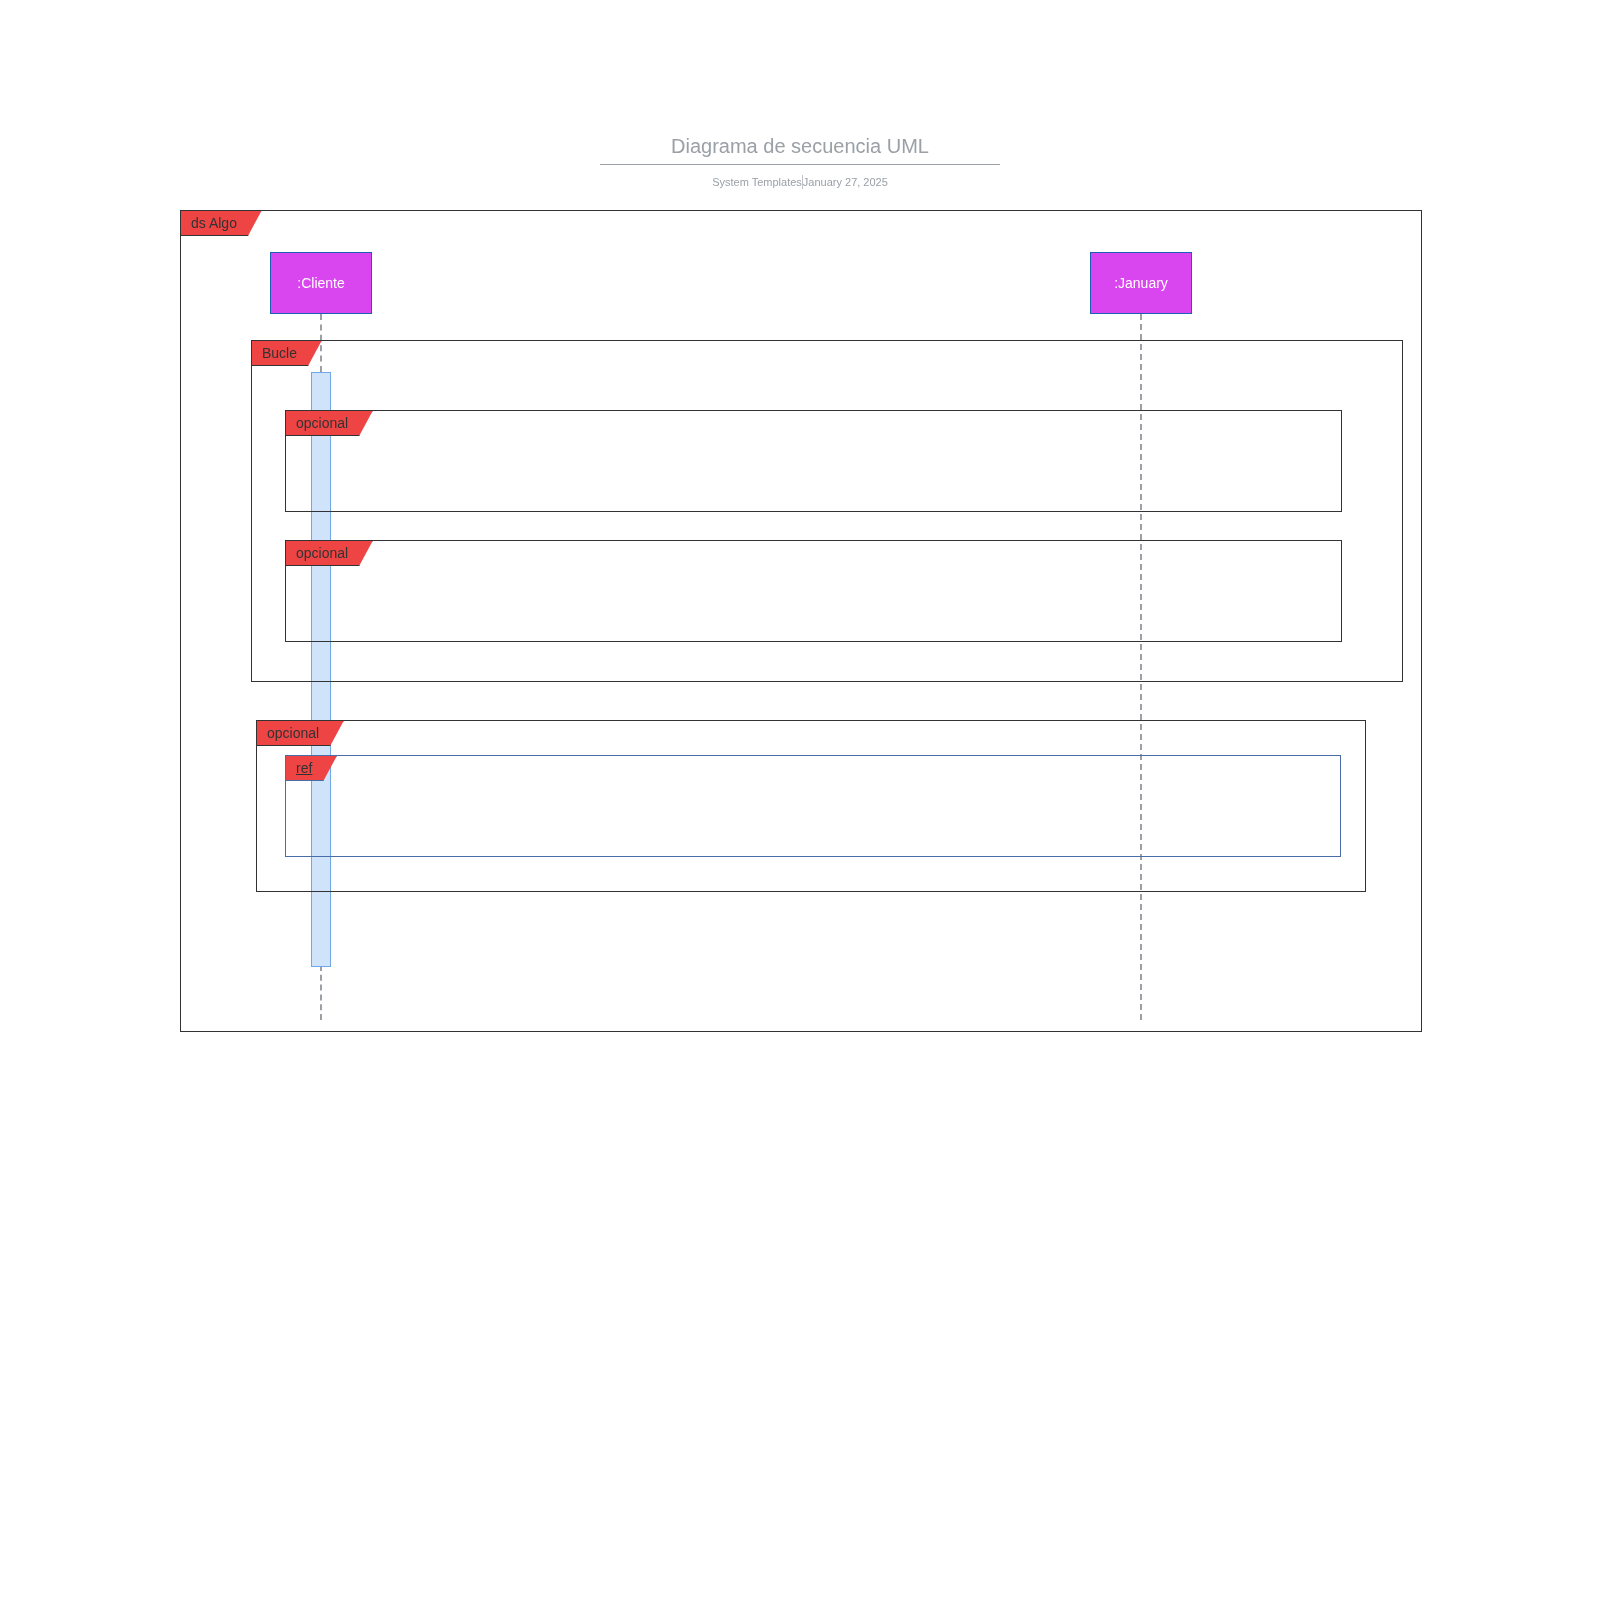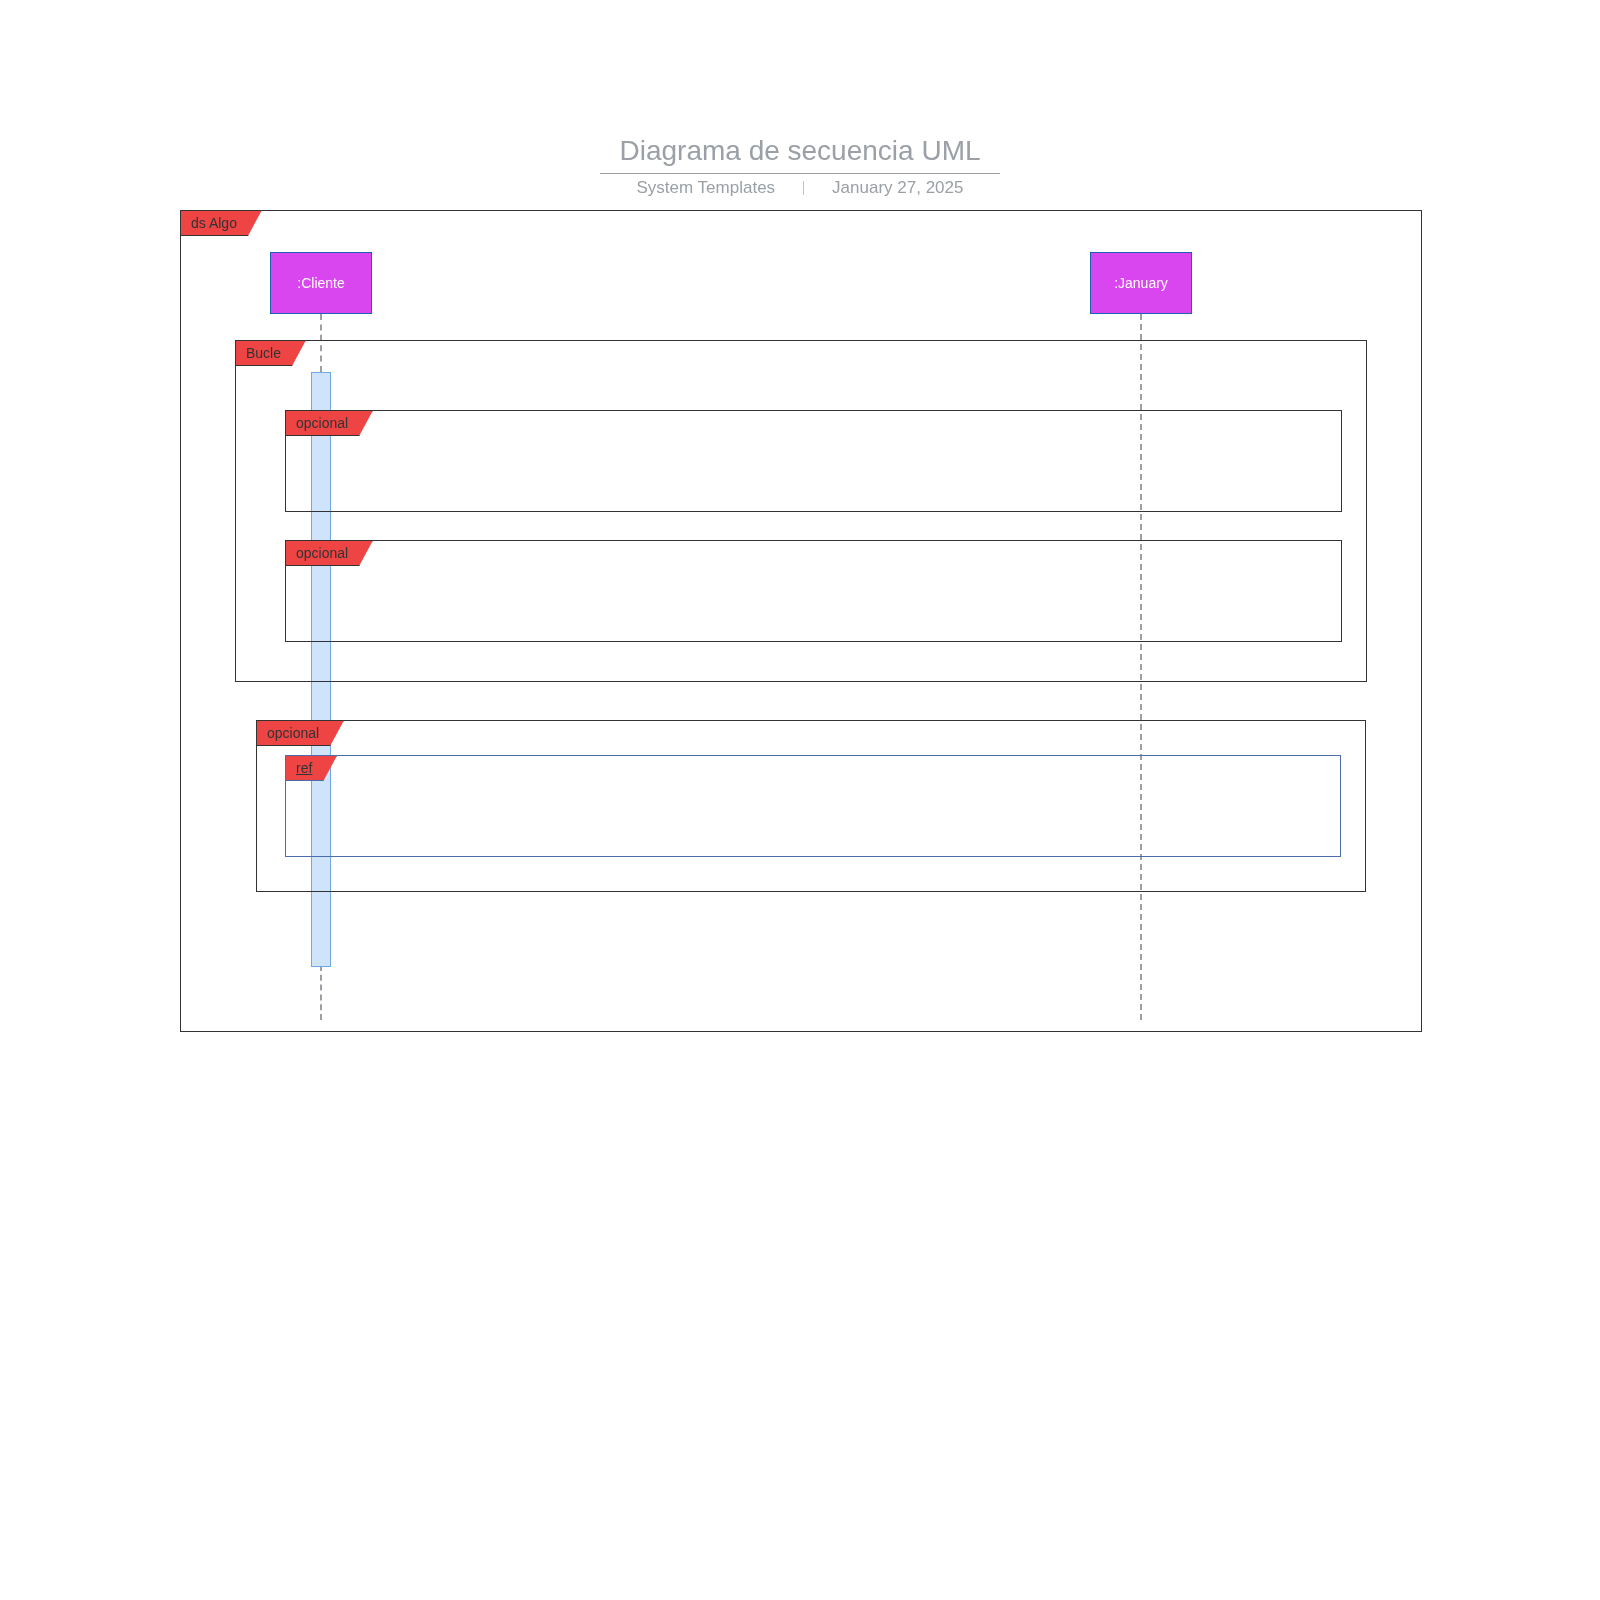--- a/index.html
+++ b/index.html
@@ -18,35 +18,35 @@
   }
   
   .title-block {
     position: absolute;
     left: 520px;
     top: 135px;
     width: 560px;
     text-align: center;
   }
   .title-text {
-    font-size: 28px;
+    font-size: 20px;
     color: #9aa0a6;
     padding-bottom: 6px;
     border-bottom: 1px solid #9aa0a6;
     display: inline-block;
     min-width: 400px;
   }
   .sub-row {
-    margin-top: 4px;
-    font-size: 17px;
+    margin-top: 10px;
+    font-size: 11px;
     color: #9aa0a6;
     display: flex;
     justify-content: center;
     align-items: center;
-    gap: 28px;
+    gap: 0;
   }
   .sub-sep {
     width: 1px;
     height: 14px;
     background: #c0c4c8;
   }
   
   .frame {
     position: absolute;
     border: 1px solid #333;
@@ -121,21 +121,21 @@
     <span>:January</span>
   </div>
 
   <div class="lifeline-dash" style="left:320px; top:314px; height:58px;"></div>
   <div class="lifeline-dash" style="left:320px; top:965px; height:55px;"></div>
 
   <div class="lifeline-dash" style="left:1140px; top:314px; height:706px;"></div>
 
   <div class="activation" style="left:311px; top:372px; height:593px;"></div>
 
-  <div class="frame" style="left:235px; top:340px; width:1130px; height:340px;">
+  <div class="frame" style="left:251px; top:340px; width:1130px; height:340px;padding-left:20px;">
     <div class="tab">Bucle</div>
   </div>
 
   <div class="frame" style="left:285px; top:410px; width:1055px; height:100px;">
     <div class="tab">opcional</div>
   </div>
 
   <div class="frame" style="left:285px; top:540px; width:1055px; height:100px;">
     <div class="tab">opcional</div>
   </div>

